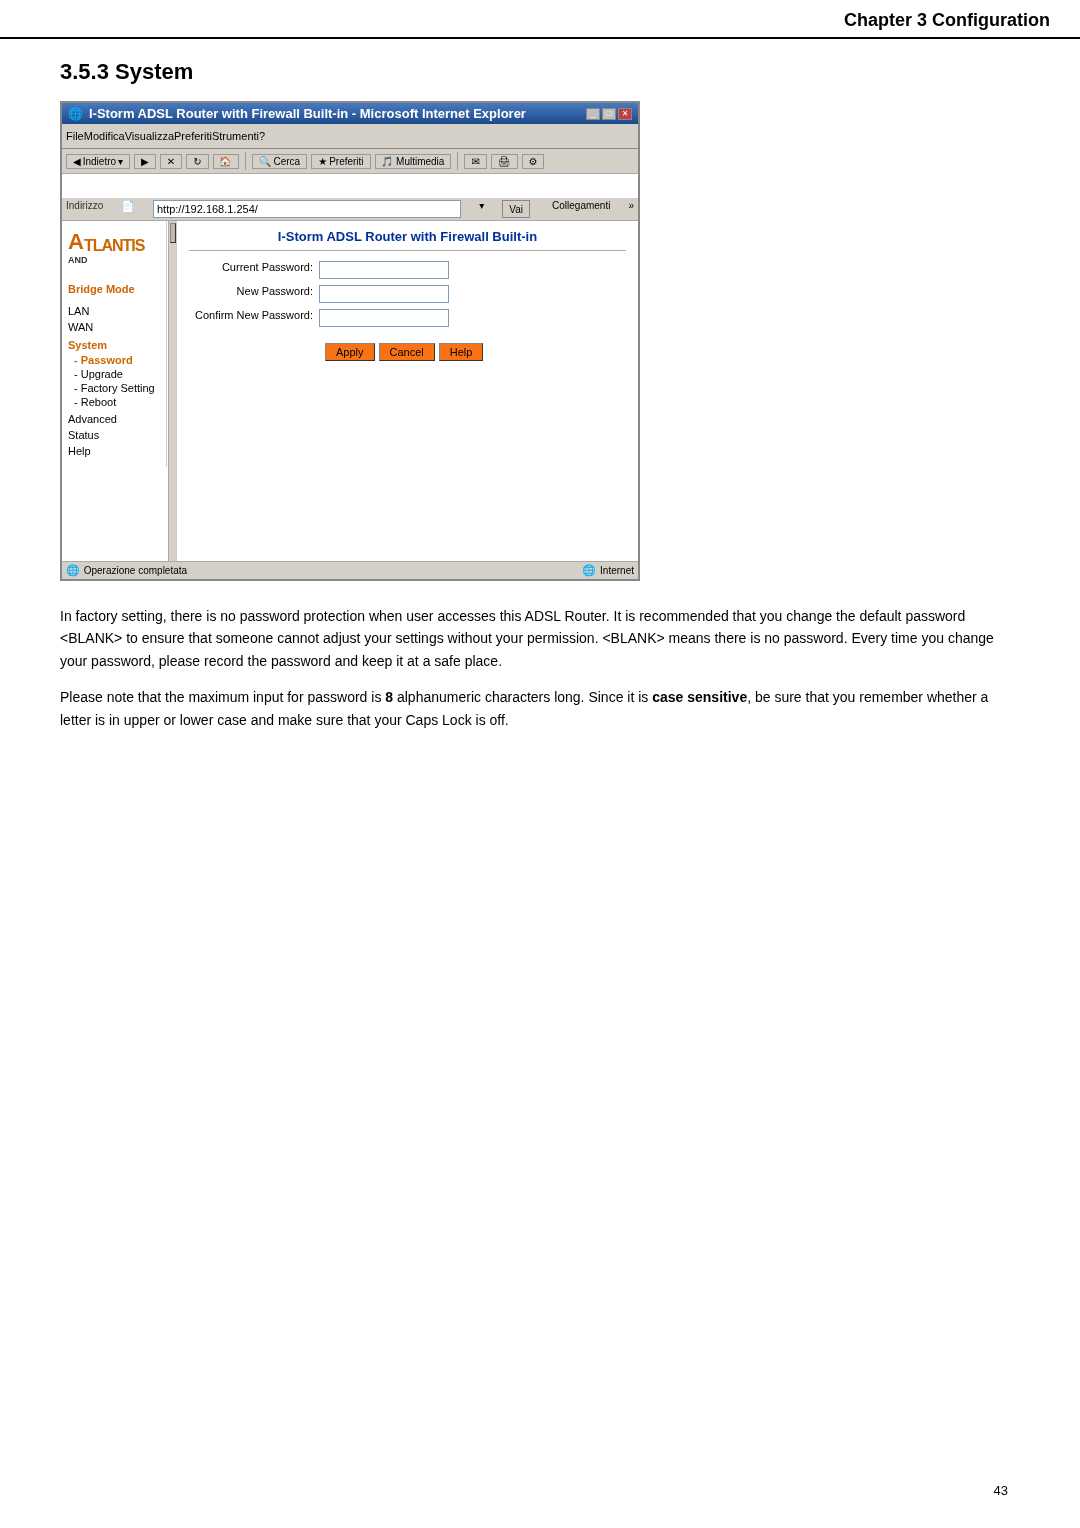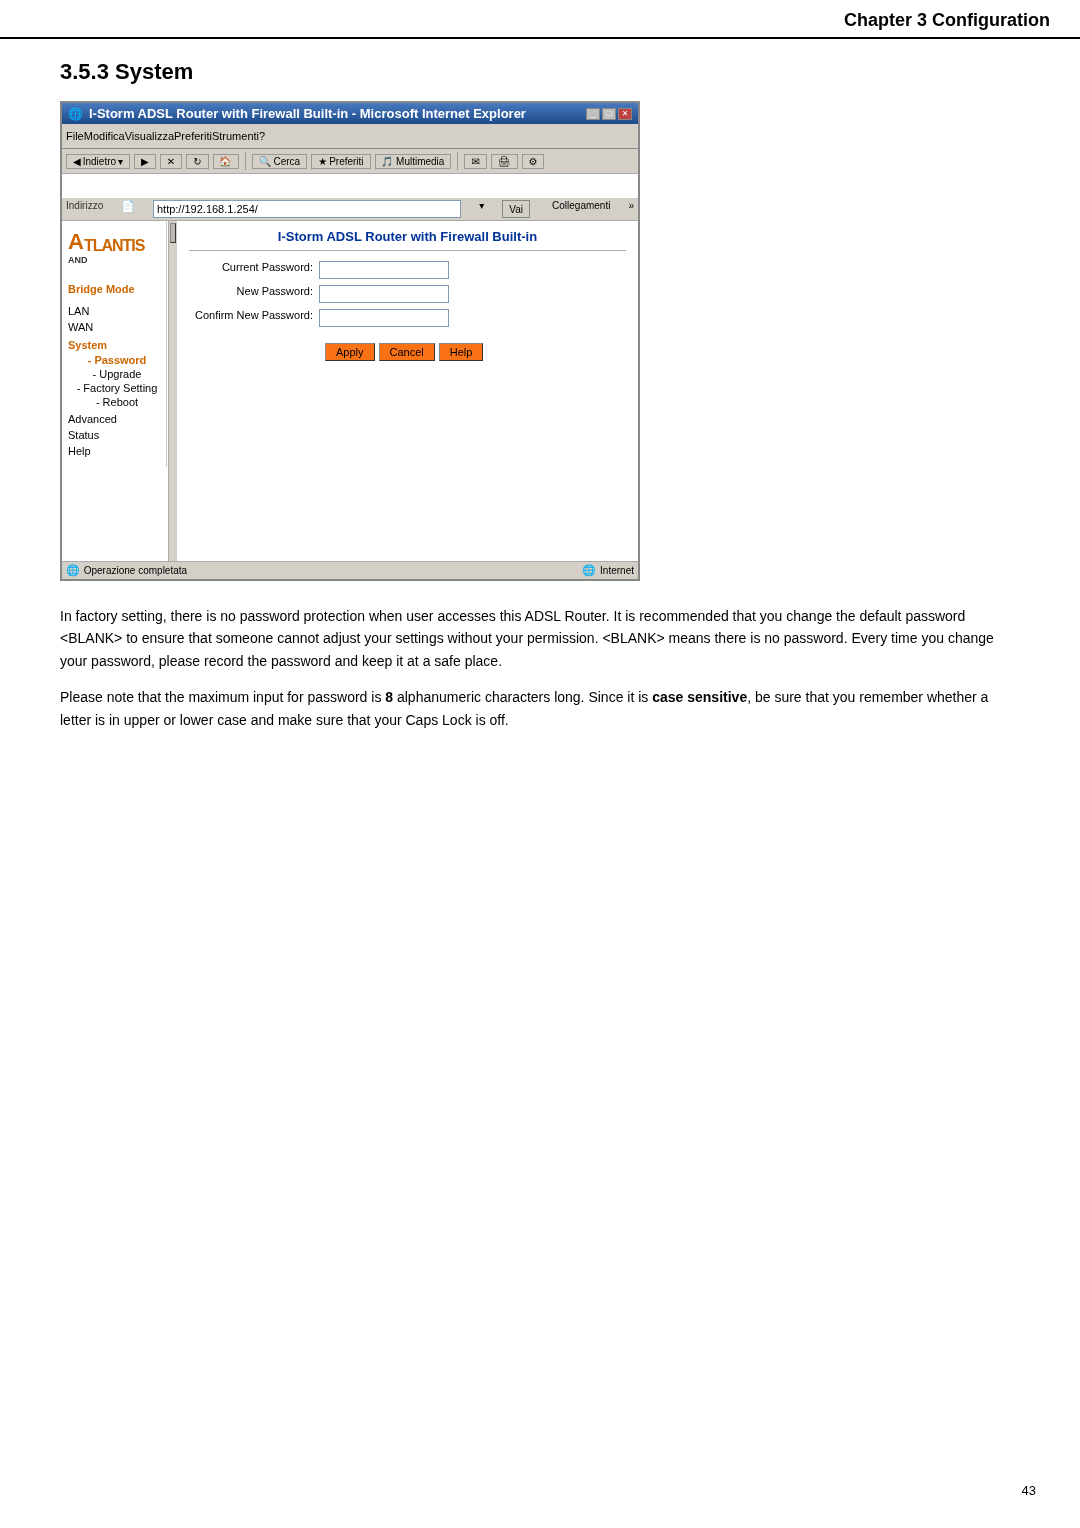--- a/index.html
+++ b/index.html
@@ -203,21 +203,20 @@
     .nav-item.active {
       color: #cc6600;
       font-weight: bold;
     }
 
     .nav-subitem {
       padding: 1px 0 1px 6px;
       font-size: 11px;
       cursor: pointer;
       color: #000;
-      text-align: center;
     }
 
     .nav-subitem.active {
       color: #cc6600;
       font-weight: bold;
     }
 
     
     .router-main {
       flex: 1;
@@ -299,21 +298,21 @@
     }
 
     .body-text strong {
       font-weight: bold;
     }
 
     
     .page-footer {
       position: absolute;
       bottom: 30px;
-      right: 44px;
+      right: 72px;
       font-size: 13px;
     }
 
     .router-sidebar-wrapper {
       position: relative;
       width: 115px;
       border-right: 1px solid #ccc;
     }
   </style>
 </head>

